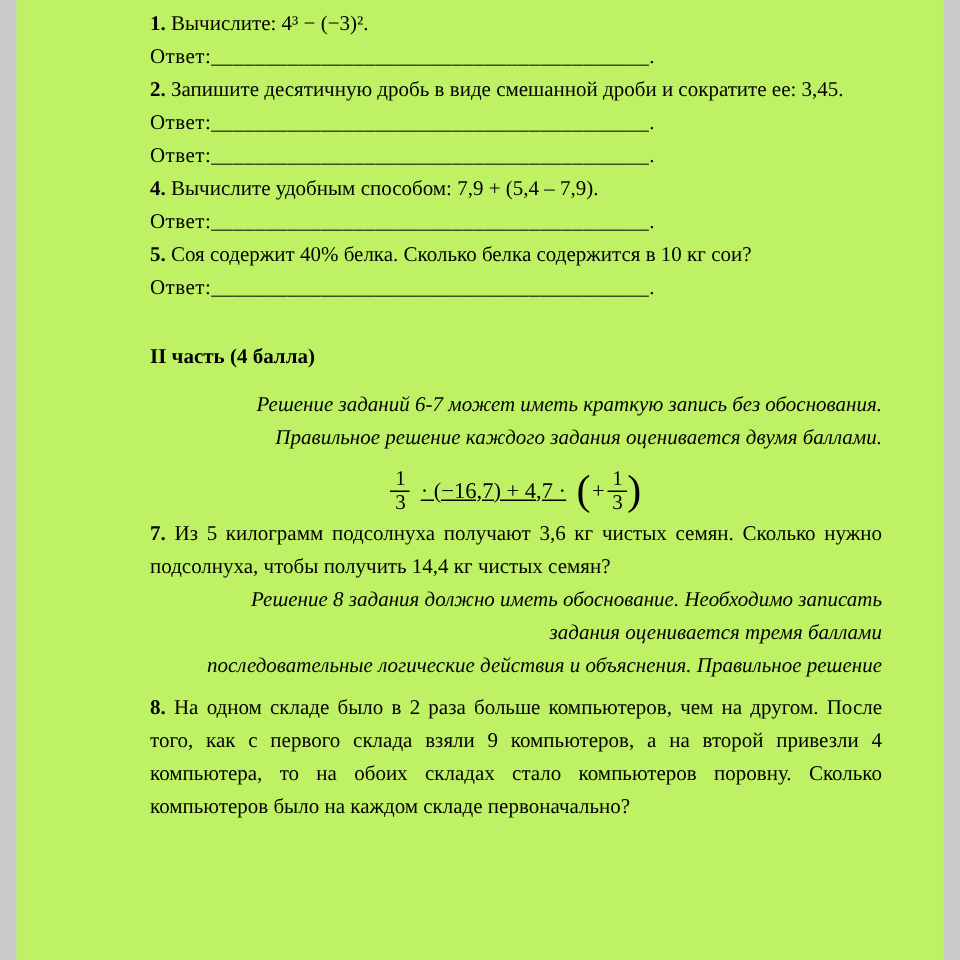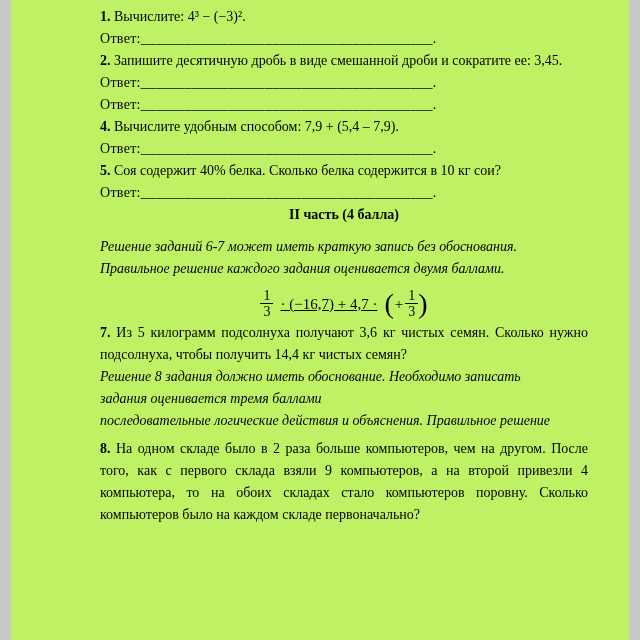--- a/index.html
+++ b/index.html
@@ -14,22 +14,22 @@
     color: #000000;
   }
   .gutter { position: absolute; top: 0; width: 11px; height: 640px; }
   .gutter.left { left: 0; }
   .gutter.right { right: 0; }
   .page { position: absolute; left: 100px; top: 6px; width: 488px; }
   p { margin: 0; }
   .problem-text { text-align: justify; }
   .num { font-weight: bold; }
   .answer { letter-spacing: 0.3px; }
-  .heading { font-weight: bold; text-align: center; margin-top: 0; margin-bottom: 10px; }
-  .note { font-style: italic; text-align: left; }
+  .heading { font-weight: bold; text-align: left; margin-top: 24px; margin-bottom: 10px; }
+  .note { font-style: italic; text-align: right; }
   .note-line { display: block; }
   .gap6 { height: 6px; }
   .math-row {
     display: flex; justify-content: center; align-items: center;
     margin: 2px 0 3px 0;
     font-size: 15px; line-height: 18px;
   }
   .frac { display: inline-flex; flex-direction: column; align-items: center; font-size: 14px; line-height: 15px; }
   .frac .fnum { padding: 0 3px; border-bottom: 1px solid #000; }
   .frac .fden { padding: 0 3px; }

